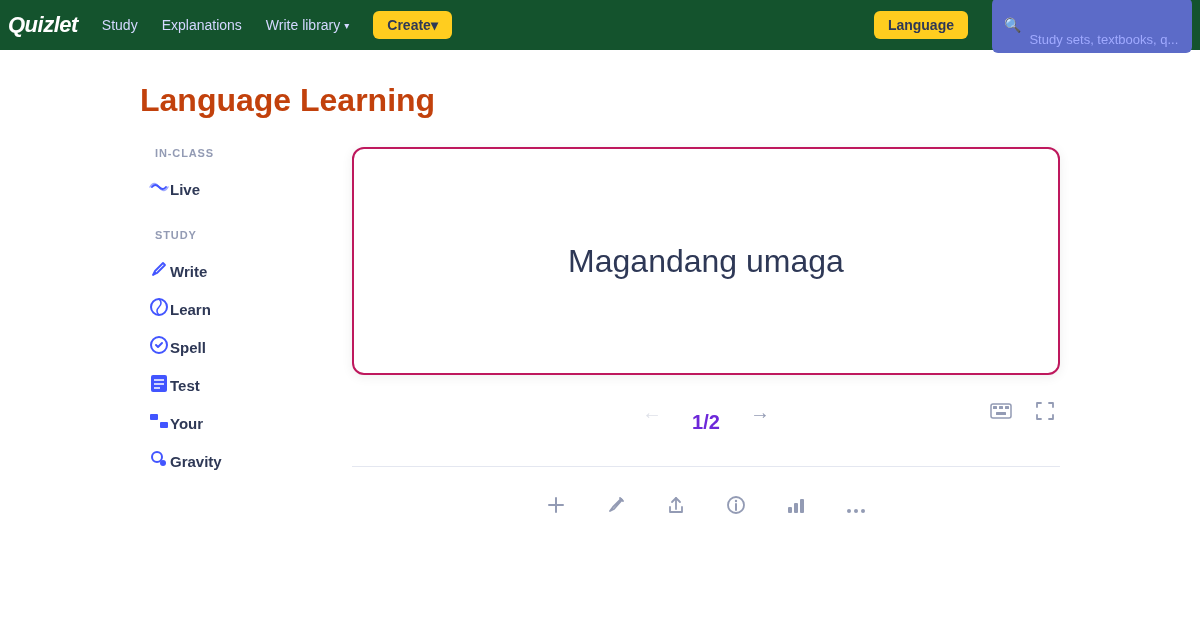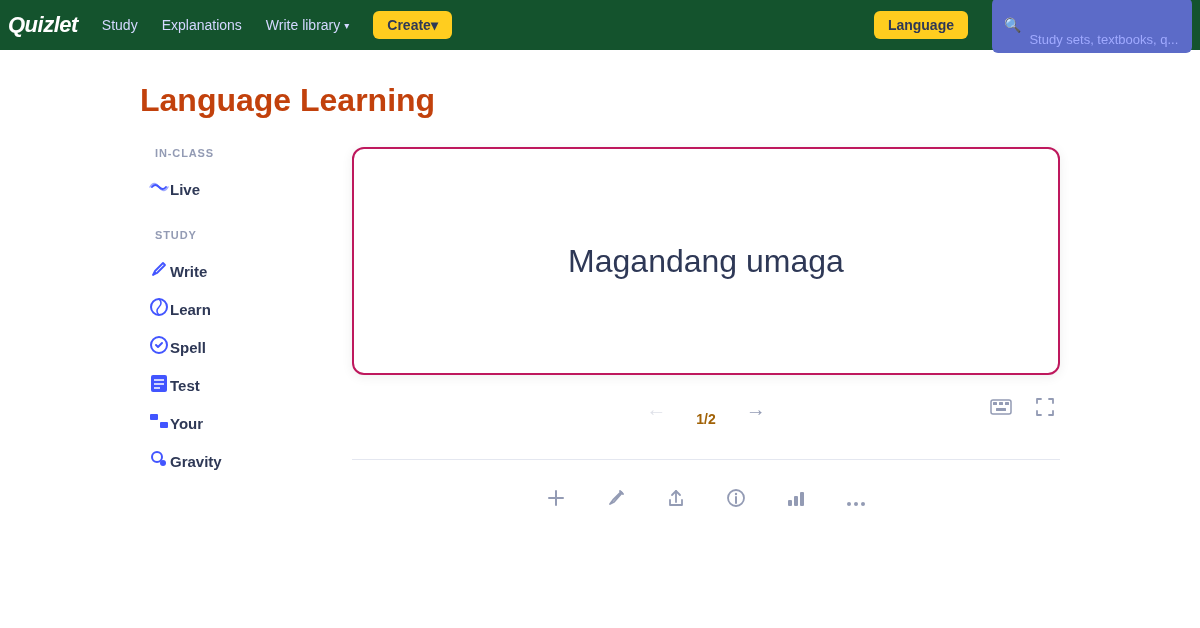--- a/index.html
+++ b/index.html
@@ -178,23 +178,23 @@
       color: #939bb4;
       font-size: 20px;
       padding: 6px;
       border-radius: 50%;
       display: flex;
       align-items: center;
       justify-content: center;
     }
     .fc-nav-btn.disabled { opacity: 0.3; cursor: default; }
     .fc-counter {
-      font-size: 14px;
+      font-size: 20px;
       font-weight: 600;
-      color: #a16207;
+      color: #6d28d9;
       margin-top: 20px;
     }
     .fc-icons {
       position: absolute;
       right: 0;
       display: flex;
       gap: 12px;
     }
     .fc-icon-btn {
       background: none;

